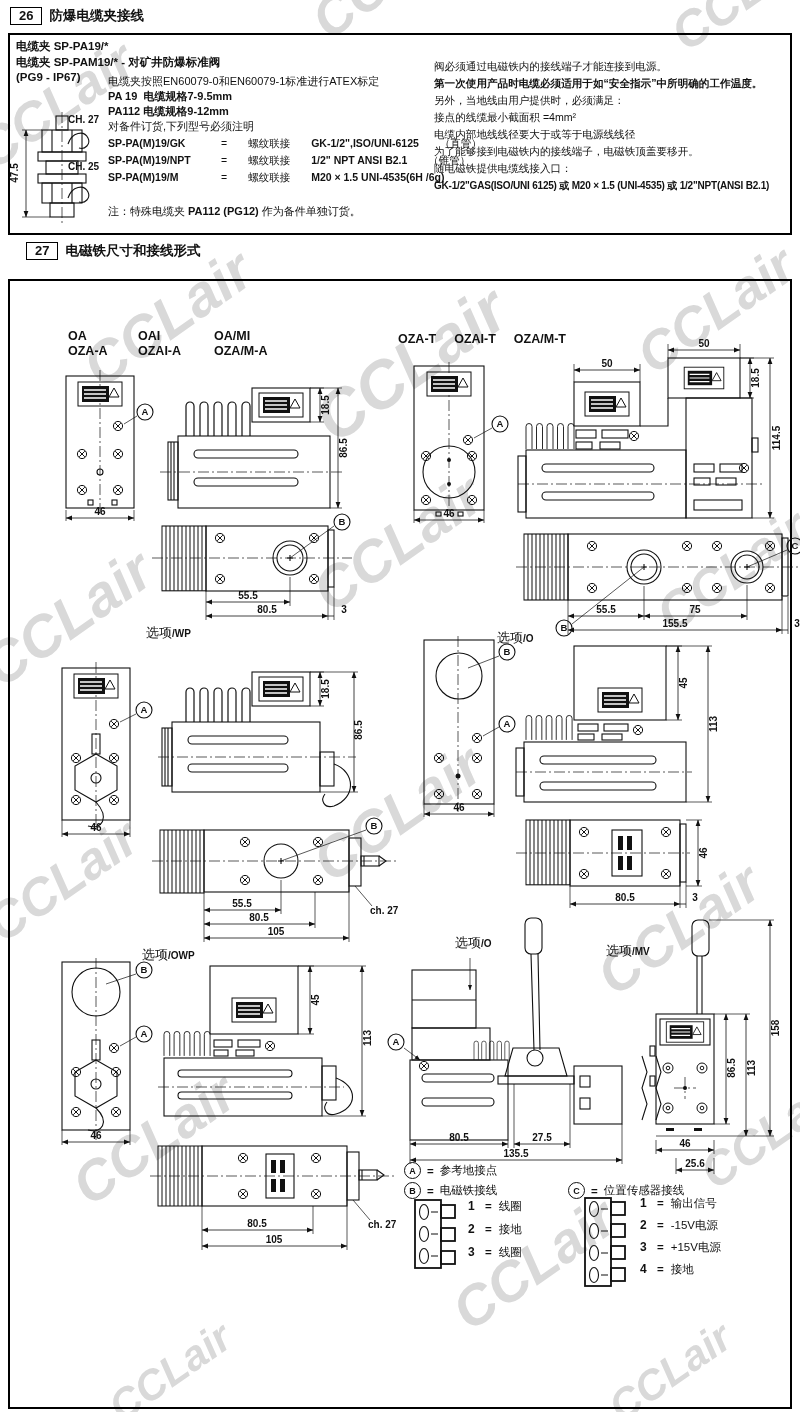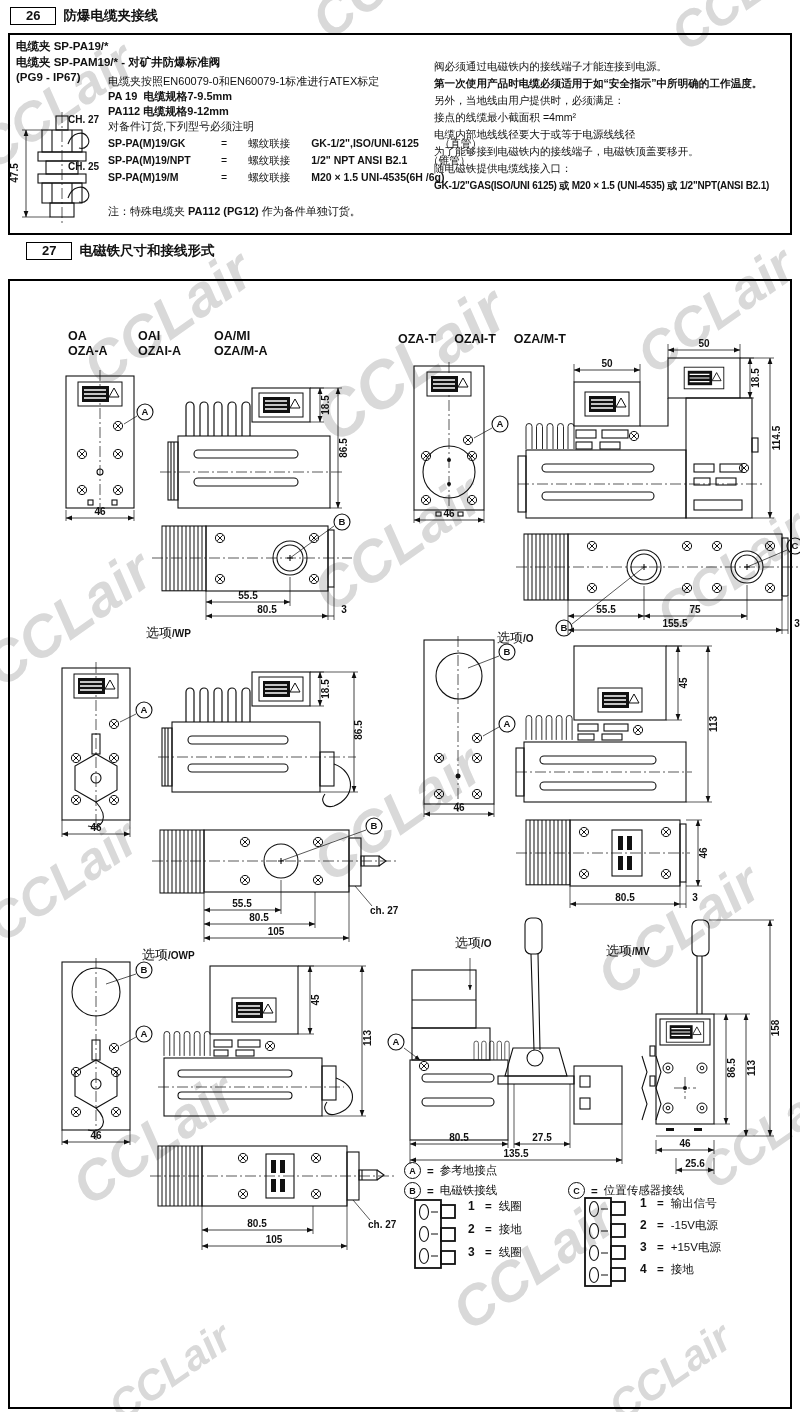--- a/index.html
+++ b/index.html
@@ -3,21 +3,21 @@
 <meta charset="utf-8">
 <style>
   html,body{margin:0;padding:0;background:#fff}
   #page{position:relative;width:800px;height:1412px;background:#fff;overflow:hidden;
         font-family:"Liberation Sans",sans-serif;color:#111}
   .wm{position:absolute;font-style:italic;font-weight:bold;color:#d9d9d9;
       transform:rotate(-35deg);transform-origin:left top;white-space:nowrap;pointer-events:none}
   .abs{position:absolute}
   .box{position:absolute;border:2px solid #000}
   .sec-h{position:absolute;display:flex;align-items:center;gap:7px;font-weight:bold;font-size:13.5px}
-  .sec-num{border:1.6px solid #000;padding:0 15px;line-height:16px;font-size:13px}
+  .sec-num{border:1.6px solid #000;padding:0 8px;line-height:16px;font-size:13px}
   .b{font-weight:bold}
   .s26-left{font-size:11.5px;font-weight:bold;line-height:15.5px}
   .s26-mid{font-size:11px;line-height:15px}
   .mrow{display:flex;gap:21px;font-size:10.5px;margin-top:2px;white-space:nowrap}
   .mrow .mm{width:92px;font-weight:bold;flex:none}
   .s26-right{font-size:10.6px;line-height:17px;width:354px;white-space:nowrap}
   .s26-right .tight{font-size:10px;letter-spacing:-.2px}
   .note{font-size:11px}
   .models{display:flex;gap:14px;font-weight:bold;font-size:12.5px;line-height:15px}
   .models div{white-space:nowrap}

